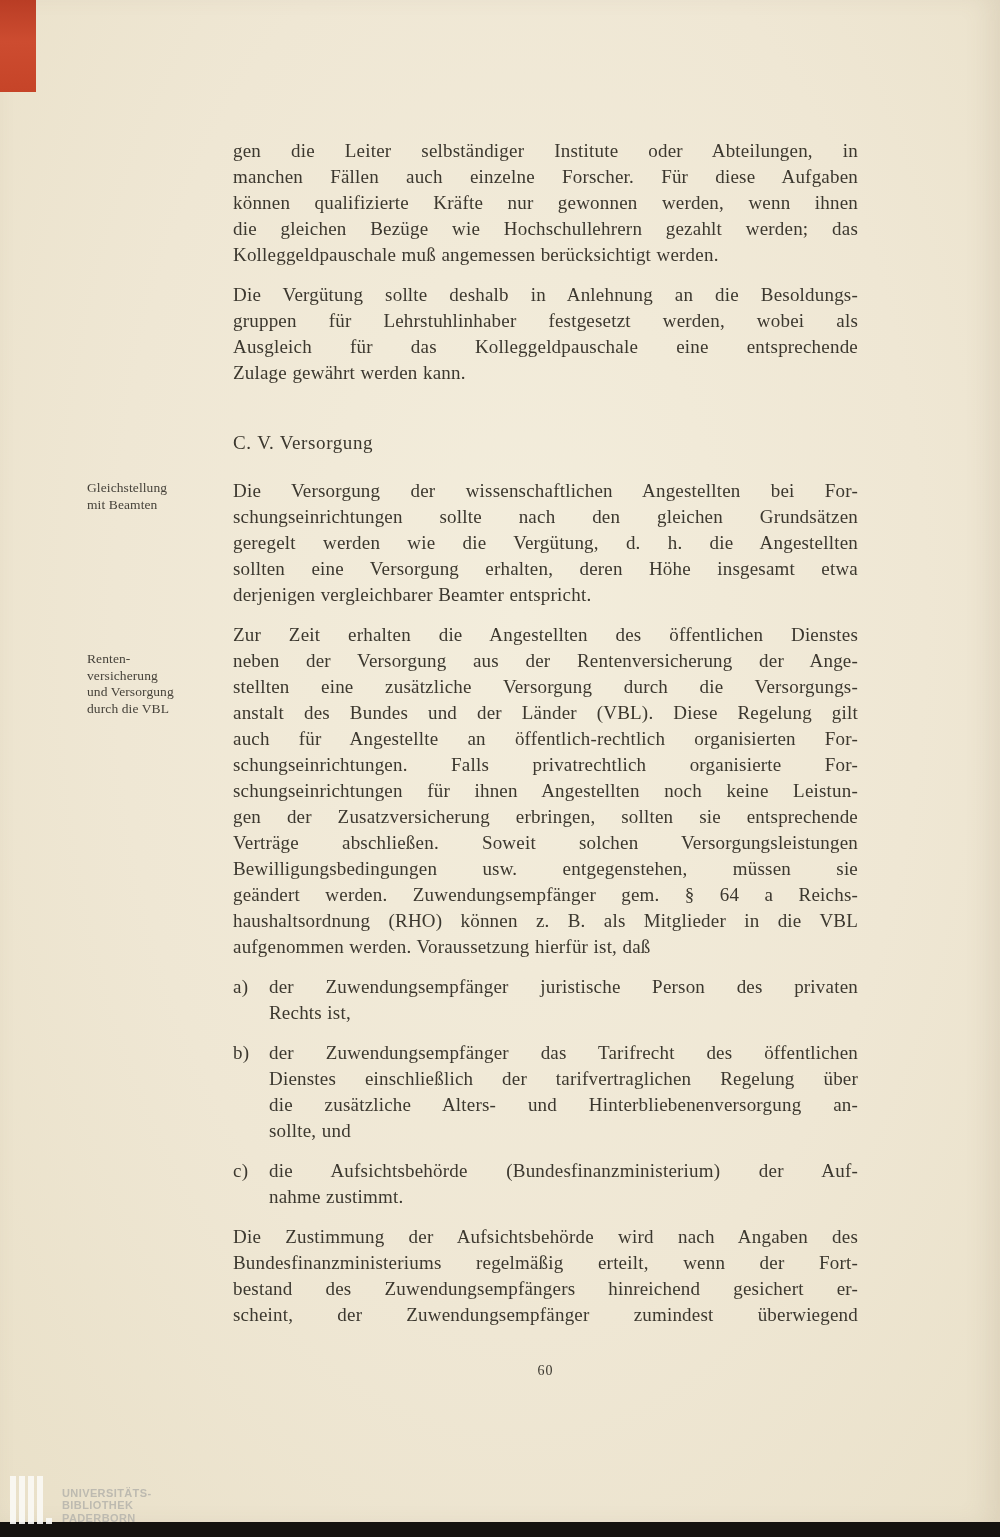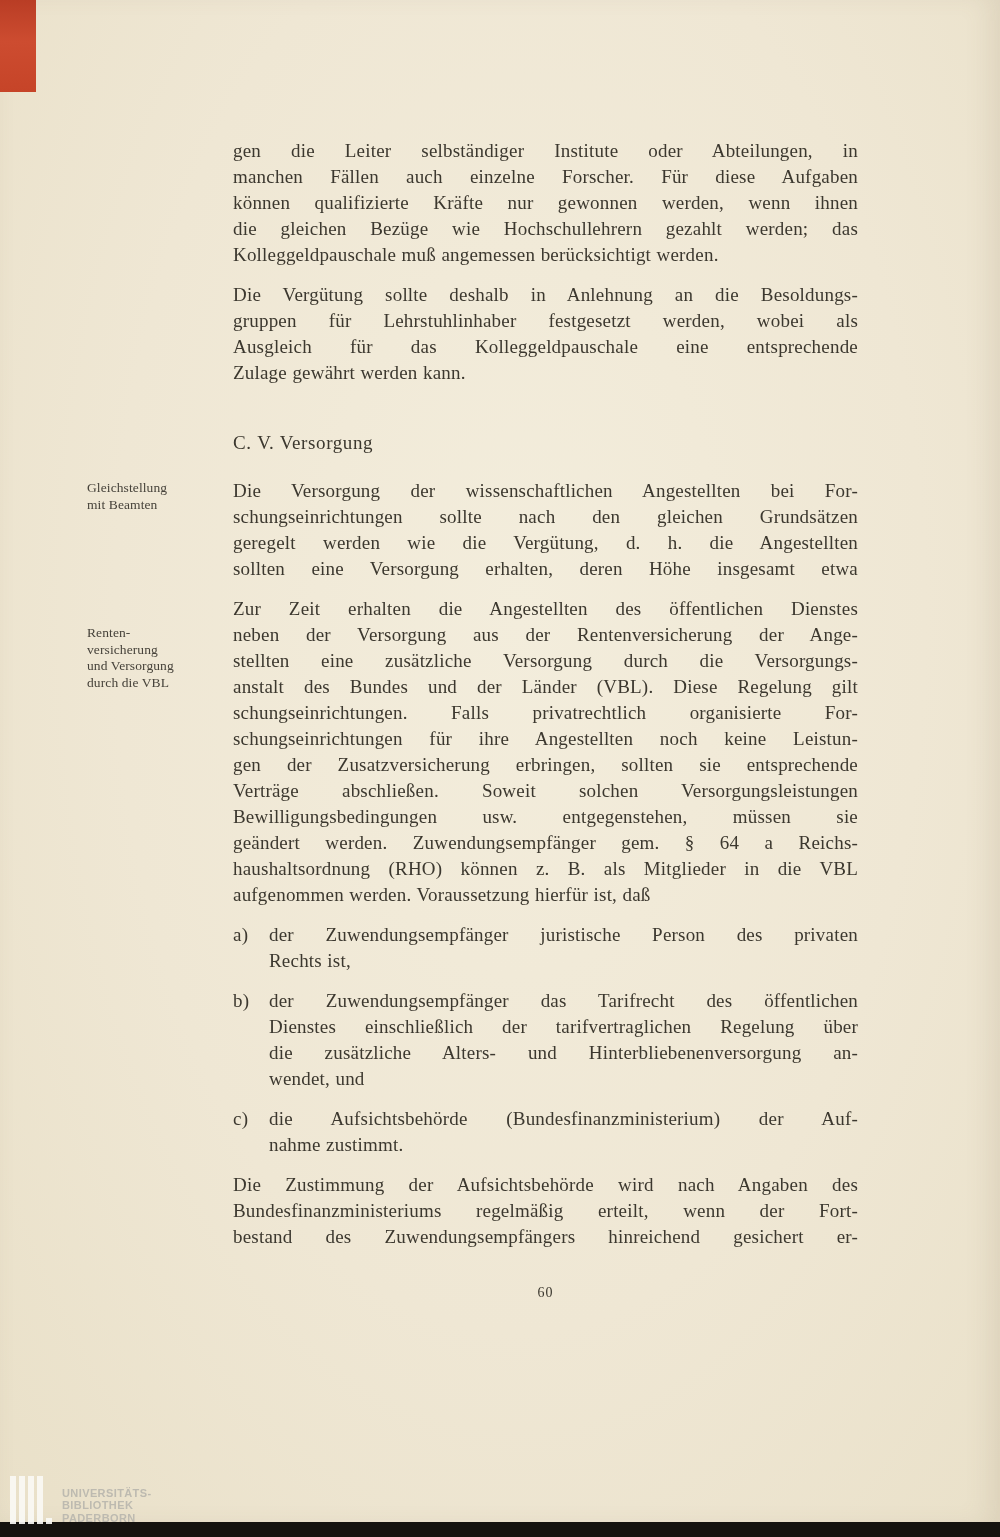--- a/index.html
+++ b/index.html
@@ -86,70 +86,73 @@
     <div class="pwrap">
       <div class="mnote">
         <div class="mnote-line">Gleichstellung</div>
         <div class="mnote-line">mit Beamten</div>
       </div>
       <div class="para">
         <div class="ln">Die Versorgung der wissenschaftlichen Angestellten bei For-</div>
         <div class="ln">schungseinrichtungen sollte nach den gleichen Grundsätzen</div>
         <div class="ln">geregelt werden wie die Vergütung, d. h. die Angestellten</div>
         <div class="ln">sollten eine Versorgung erhalten, deren Höhe insgesamt etwa</div>
+        <div class="ln last">derjenigen vergleichbarer Beamter entspricht.</div>
       </div>
     </div>
 
     <div class="pwrap p4wrap">
       <div class="mnote">
         <div class="mnote-line">Renten-</div>
         <div class="mnote-line">versicherung</div>
         <div class="mnote-line">und Versorgung</div>
         <div class="mnote-line">durch die VBL</div>
       </div>
       <div class="para">
         <div class="ln">Zur Zeit erhalten die Angestellten des öffentlichen Dienstes</div>
         <div class="ln">neben der Versorgung aus der Rentenversicherung der Ange-</div>
         <div class="ln">stellten eine zusätzliche Versorgung durch die Versorgungs-</div>
         <div class="ln">anstalt des Bundes und der Länder (VBL). Diese Regelung gilt</div>
+        <div class="ln">auch für Angestellte an öffentlich-rechtlich organisierten For-</div>
         <div class="ln">schungseinrichtungen. Falls privatrechtlich organisierte For-</div>
-        <div class="ln">schungseinrichtungen für ihre Angestellten noch keine Leistun-</div>
+        <div class="ln">schungseinrichtungen für ihnen Angestellten noch keine Leistun-</div>
         <div class="ln">gen der Zusatzversicherung erbringen, sollten sie entsprechende</div>
         <div class="ln">Verträge abschließen. Soweit solchen Versorgungsleistungen</div>
         <div class="ln">Bewilligungsbedingungen usw. entgegenstehen, müssen sie</div>
         <div class="ln">geändert werden. Zuwendungsempfänger gem. § 64 a Reichs-</div>
         <div class="ln">haushaltsordnung (RHO) können z. B. als Mitglieder in die VBL</div>
         <div class="ln last">aufgenommen werden. Voraussetzung hierfür ist, daß</div>
       </div>
     </div>
 
     <div class="list-item">
       <span class="item-label">a)</span>
       <div class="ln">der Zuwendungsempfänger juristische Person des privaten</div>
       <div class="ln last">Rechts ist,</div>
     </div>
 
     <div class="list-item">
       <span class="item-label">b)</span>
       <div class="ln">der Zuwendungsempfänger das Tarifrecht des öffentlichen</div>
       <div class="ln">Dienstes einschließlich der tarifvertraglichen Regelung über</div>
       <div class="ln">die zusätzliche Alters- und Hinterbliebenenversorgung an-</div>
-      <div class="ln last">wendet, und</div>
+      <div class="ln last">sollte, und</div>
     </div>
 
     <div class="list-item">
       <span class="item-label">c)</span>
       <div class="ln">die Aufsichtsbehörde (Bundesfinanzministerium) der Auf-</div>
       <div class="ln last">nahme zustimmt.</div>
     </div>
 
     <div class="para">
       <div class="ln">Die Zustimmung der Aufsichtsbehörde wird nach Angaben des</div>
       <div class="ln">Bundesfinanzministeriums regelmäßig erteilt, wenn der Fort-</div>
       <div class="ln">bestand des Zuwendungsempfängers hinreichend gesichert er-</div>
+      <div class="ln">scheint, der Zuwendungsempfänger zumindest überwiegend</div>
     </div>
 
     <div class="page-number">60</div>
 
   </main>
 
   <div class="bottom-strip"></div>
 
   <div class="watermark">
     <div class="wm-logo">

